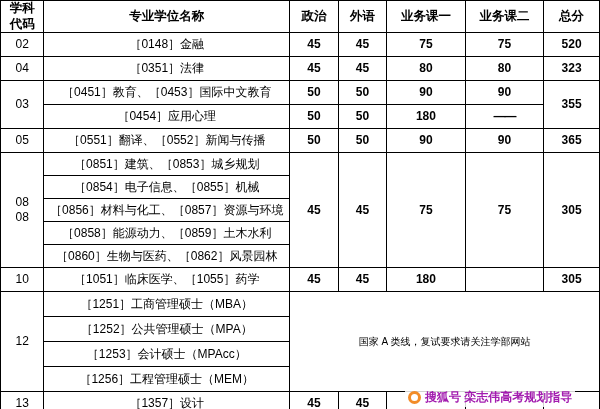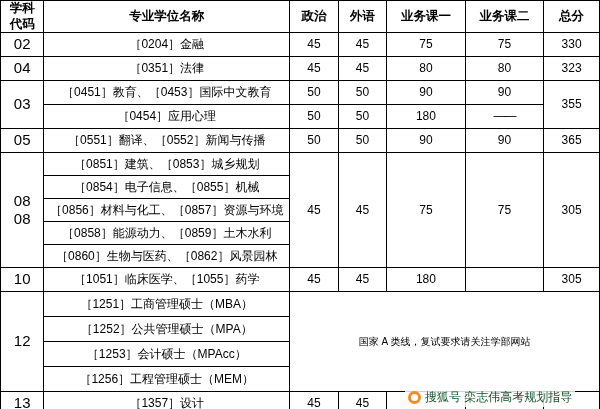--- a/index.html
+++ b/index.html
@@ -40,53 +40,55 @@
   }
   .col-code   { width: 42px; }
   .col-name   { width: 238px; }
   .col-zz     { width: 47px; }
   .col-wy     { width: 47px; }
   .col-yw1    { width: 76px; }
   .col-yw2    { width: 76px; }
   .col-total  { width: 54px; }
 
   td.code-cell {
-    font-size: 15px;
+    font-size: 12px;
   }
   td.name-cell {
     text-align: left;
     padding: 3px 4px 3px 8px;
     font-size: 12px;
     white-space: nowrap;
     overflow: hidden;
   }
   td.num-cell {
     font-size: 12px;
+    font-weight: bold;
   }
   .row-h { height: 24px; }
   .note-cell {
     font-size: 10px;
     text-align: center;
   }
   .dash {
     letter-spacing: -1px;
   }
   
   #brand {
     position: absolute;
     left: 405px;
     bottom: 2px;
     display: flex;
     align-items: center;
     gap: 4px;
     font-size: 12px;
-    color: #14532d;
+    color: #a21caf;
     background: rgba(255,255,255,0.82);
     padding: 1px 3px;
     pointer-events: none;
+    font-weight: bold;
   }
   #brand .logo {
     width: 13px;
     height: 13px;
     border-radius: 50%;
     background: #f28c28;
     position: relative;
     flex: none;
   }
   #brand .logo::after {
@@ -130,26 +132,26 @@
         <th>外语</th>
         <th>业务课一</th>
         <th>业务课二</th>
         <th>总分</th>
       </tr>
     </thead>
     <tbody>
 
       <tr class="row-h">
         <td class="code-cell">02</td>
-        <td class="name-cell">［0204］金融</td>
+        <td class="name-cell">［0148］金融</td>
         <td class="num-cell">45</td>
         <td class="num-cell">45</td>
         <td class="num-cell">75</td>
         <td class="num-cell">75</td>
-        <td class="num-cell">330</td>
+        <td class="num-cell">520</td>
       </tr>
 
       <tr class="row-h">
         <td class="code-cell">04</td>
         <td class="name-cell">［0351］法律</td>
         <td class="num-cell">45</td>
         <td class="num-cell">45</td>
         <td class="num-cell">80</td>
         <td class="num-cell">80</td>
         <td class="num-cell">323</td>

